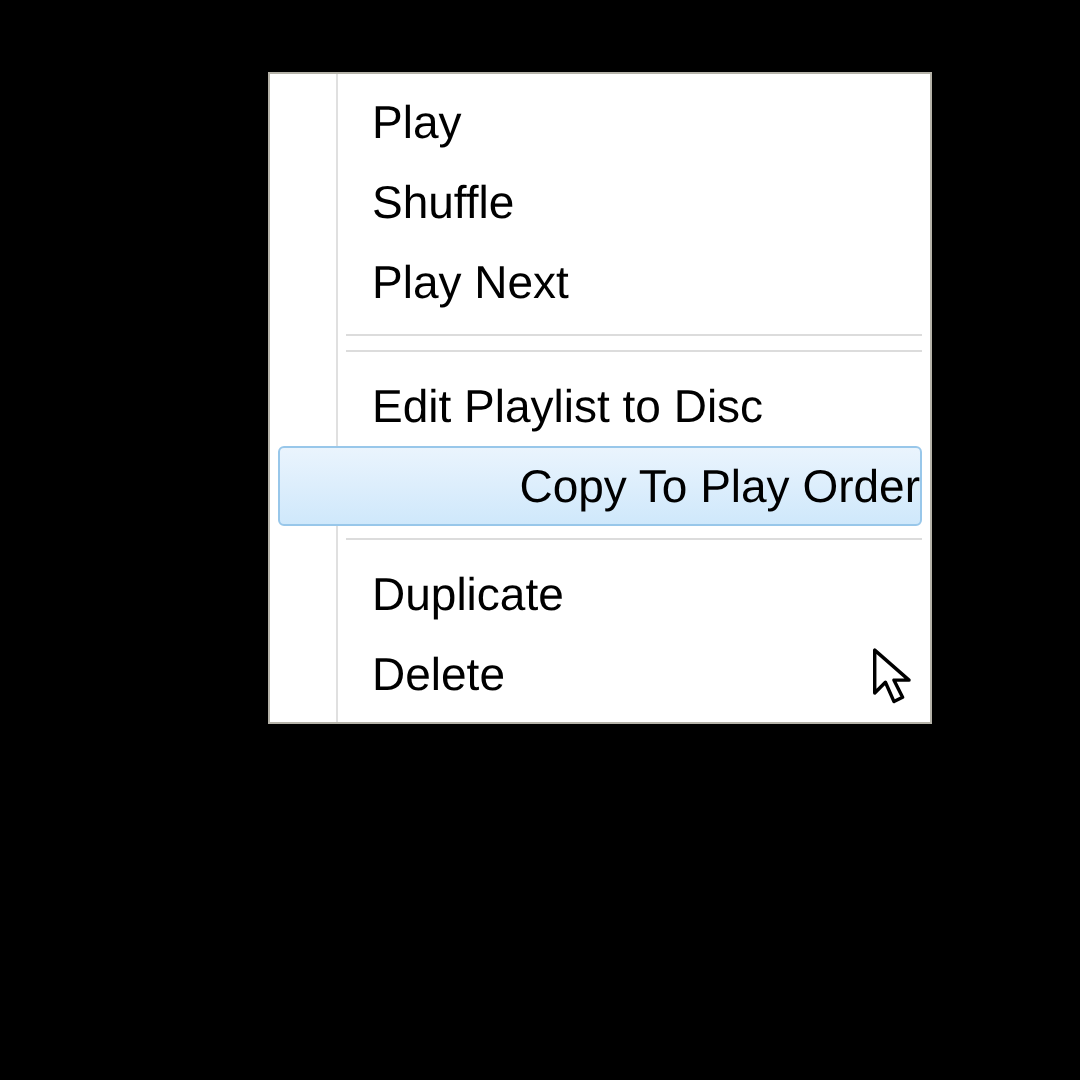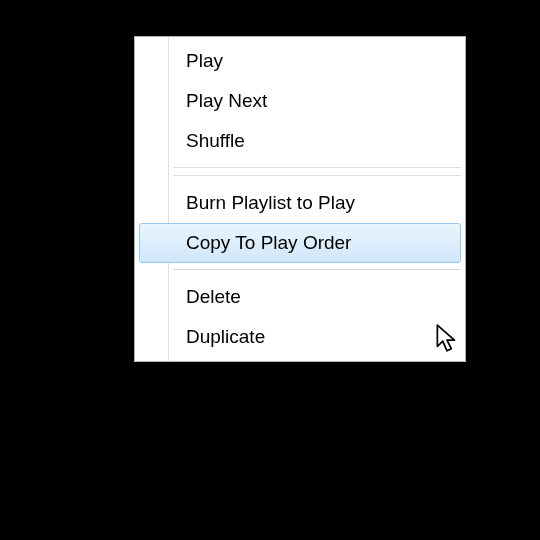--- a/index.html
+++ b/index.html
@@ -31,31 +31,32 @@
   }
   .menu-inner {
     position: relative;
     padding: 4px 2px;
   }
   .menu-item {
     position: relative;
     height: 38px;
     line-height: 38px;
     padding-left: 46px;
-    font-size: 19px;
+    font-size: 23px;
     color: #000;
     white-space: nowrap;
     border: 1px solid transparent;
     margin: 0 2px;
     border-radius: 3px;
     user-select: none;
   }
   .menu-item.highlight {
     background: linear-gradient(#eaf4fd, #cfe8fb);
     border: 1px solid #98c7ea;
+    text-align: right;
   }
   .separator {
     margin: 6px 2px 6px 36px;
     height: 0;
     border-top: 1px solid #dcdcdc;
     border-bottom: 1px solid #ffffff;
   }
   .cursor {
     position: absolute;
     left: 436px;
@@ -66,33 +67,33 @@
   }
 </style>
 </head>
 <body>
 
 <div class="menu-wrap">
   <div class="menu-inner">
     <div class="gutter-line"></div>
 
     <div class="menu-item">Play</div>
+    <div class="menu-item">Shuffle</div>
     <div class="menu-item">Play Next</div>
-    <div class="menu-item">Shuffle</div>
 
     <div class="separator"></div>
 
 
     <div class="separator"></div>
 
-    <div class="menu-item">Burn Playlist to Play</div>
+    <div class="menu-item">Edit Playlist to Disc</div>
     <div class="menu-item highlight">Copy To Play Order</div>
 
     <div class="separator"></div>
 
+    <div class="menu-item">Duplicate</div>
     <div class="menu-item">Delete</div>
-    <div class="menu-item">Duplicate</div>
   </div>
 </div>
 
 <svg class="cursor" viewBox="0 0 20 28">
   <polygon points="1,1 1,21 6,16 10,25 14,23 10,15 17,15" fill="#ffffff" stroke="#000000" stroke-width="1.6" stroke-linejoin="round"></polygon>
 </svg>
 
 </body></html>

